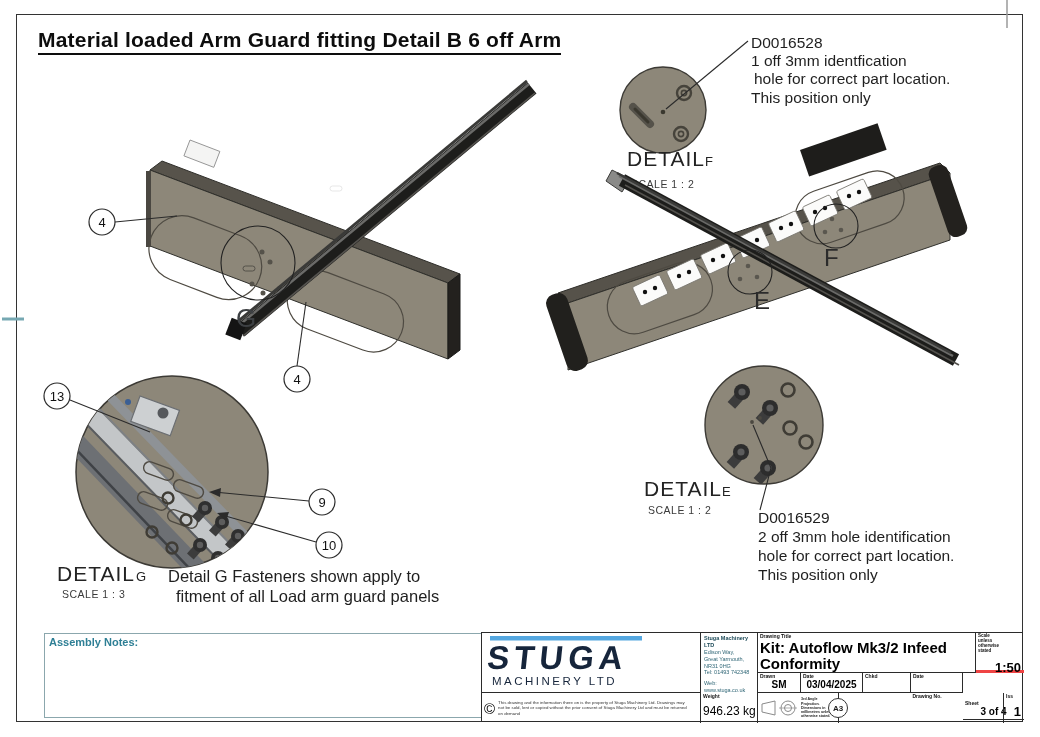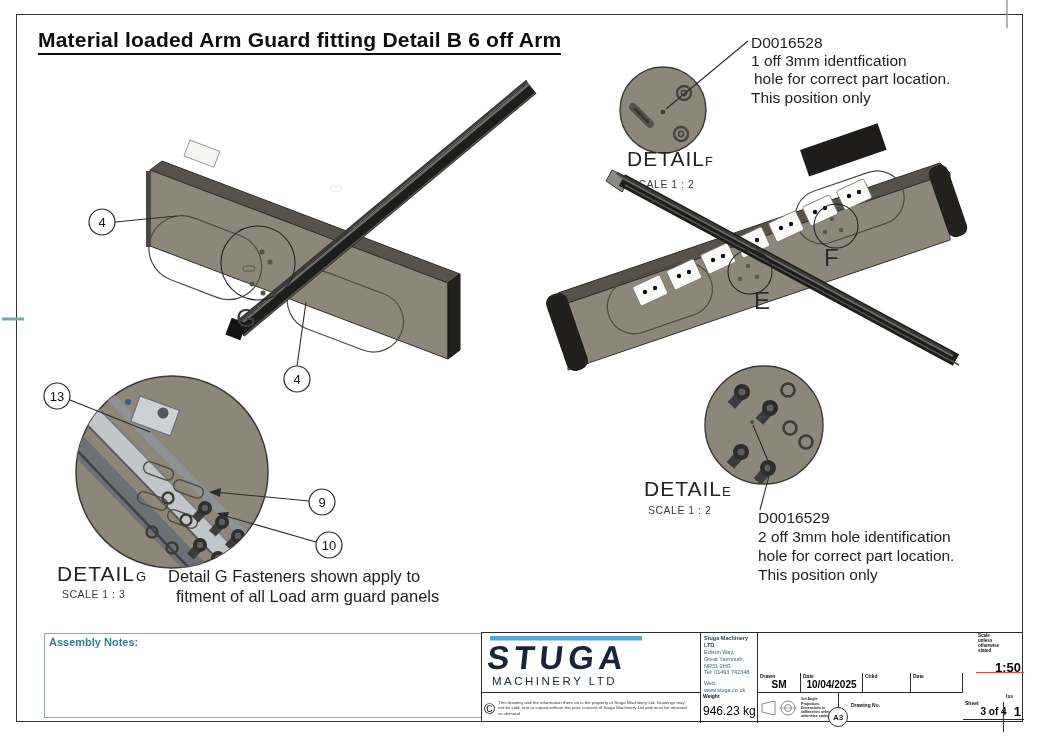--- a/index.html
+++ b/index.html
@@ -17,42 +17,42 @@
       border:1px solid #2b2b2b;box-sizing:border-box;background:#fff;font-size:10px;}
   .cell{position:absolute;box-sizing:border-box;border-color:#2b2b2b;}
   .lbl{font-size:5px;font-weight:bold;color:#111;line-height:1.1;display:block;padding:1px 0 0 2px;}
   .logo-cell{left:0;top:0;width:219px;height:60px;border-right:1px solid #2b2b2b;border-bottom:1px solid #2b2b2b;}
   .addr-cell{left:219px;top:0;width:57px;height:60px;border-right:1px solid #2b2b2b;
              font-size:5.5px;color:#2e6575;line-height:1.25;padding:2px 1px 0 3px;}
   .addr-cell .co{font-weight:bold;color:#1d4a58;}
   .addr-cell .web{margin-top:4px;}
   .title-cell{left:276px;top:0;width:218px;height:40px;border-right:1px solid #2b2b2b;border-bottom:1px solid #2b2b2b;}
   .title-cell .val{font-size:15px;font-weight:bold;line-height:1.08;padding:0 2px;color:#000;}
-  .scale-cell{left:494px;top:0;width:48px;height:40px;border-bottom:1px solid #ef4444;}
+  .scale-cell{left:494px;top:0;width:48px;height:40px;border-bottom:3px solid #ef4444;}
   .scale-cell .lbl{font-size:4.5px;width:26px;}
   .scale-cell .val{font-size:13px;font-weight:bold;text-align:right;padding:6px 3px 0 0;color:#000;}
   .rb{top:40px;height:20px;border-bottom:1px solid #2b2b2b;border-right:1px solid #2b2b2b;}
   .rb .val{font-size:10px;font-weight:bold;text-align:center;color:#000;line-height:1;}
   .drawn-cell{left:276px;width:43px;}
   .dateA-cell{left:319px;width:62px;}
   .chkd-cell{left:381px;width:48px;}
   .dateB-cell{left:429px;width:52px;}
   .sheet-cell{left:481px;width:61px;border-right:none;margin-top:27px;}
   .copy-cell{left:0;top:60px;width:219px;height:30px;border-right:1px solid #2b2b2b;
              display:flex;align-items:center;gap:3px;padding:0 2px;}
   .copy-cell .sym{font-size:15px;line-height:1;color:#000;}
   .copy-cell .txt{font-size:4.4px;color:#333;line-height:1.15;width:190px;}
   .weight-cell{left:219px;top:60px;width:57px;height:30px;border-right:1px solid #2b2b2b;}
   .weight-cell .val{font-size:12px;font-weight:normal;padding:4px 0 0 2px;color:#000;}
   .proj-cell{left:276px;top:60px;width:81px;height:30px;border-right:1px solid #2b2b2b;
              display:flex;align-items:center;gap:2px;padding-left:3px;}
   .proj-cell .note{font-size:3.6px;font-weight:bold;color:#222;width:34px;line-height:1.2;}
   .a3{position:absolute;left:-11px;top:5px;width:18px;height:18px;border:1px solid #333;border-radius:50%;
       background:#fff;font-size:8px;font-weight:bold;display:flex;align-items:center;justify-content:center;z-index:3;}
-  .dwg-cell{left:357px;top:69px;width:165px;height:30px;border-right:1px solid #2b2b2b;position:absolute;}
+  .dwg-cell{left:357px;top:60px;width:165px;height:30px;border-right:1px solid #2b2b2b;position:absolute;text-align:center;}
   .dwg-cell .val{font-size:17px;font-weight:bold;padding:1px 0 0 4px;letter-spacing:.5px;color:#000;}
   .iss-cell{left:522px;top:60px;width:20px;height:30px;}
   .iss-cell .val{font-size:13px;font-weight:bold;text-align:right;padding:4px 3px 0 0;color:#000;}
 
   .notes{position:absolute;left:20px;top:633px;width:461px;height:85px;
          border:1px solid #8ba7ad;box-sizing:border-box;margin-left:24px;}
   .notes .nlbl{font-size:11px;font-weight:bold;color:#2e7f95;padding:2px 0 0 4px;}
 </style>
 </head>
 <body>
@@ -344,33 +344,37 @@
 
   <div class="cell addr-cell">
     <div class="co">Stuga Machinery LTD</div>
     <div>Edison Way,</div>
     <div>Great Yarmouth,</div>
     <div>NR31 0HG</div>
     <div>Tel: 01493 742348</div>
     <div class="web">Web: www.stuga.co.uk</div>
   </div>
 
+  <div class="cell title-cell">
+    <span class="lbl">Drawing Title</span>
+    <div class="val">Kit: Autoflow Mk3/2 Infeed Conformity</div>
+  </div>
 
   <div class="cell scale-cell">
     <span class="lbl">Scale unless otherwise stated</span>
     <div class="val">1:50</div>
   </div>
 
   <div class="cell rb drawn-cell">
     <span class="lbl">Drawn</span>
     <div class="val">SM</div>
   </div>
   <div class="cell rb dateA-cell">
     <span class="lbl">Date</span>
-    <div class="val">10/04/2025</div>
+    <div class="val">03/04/2025</div>
   </div>
   <div class="cell rb chkd-cell">
     <span class="lbl">Chkd</span>
     <div class="val"></div>
   </div>
   <div class="cell rb dateB-cell">
     <span class="lbl">Date</span>
     <div class="val"></div>
   </div>
   <div class="cell rb sheet-cell">

